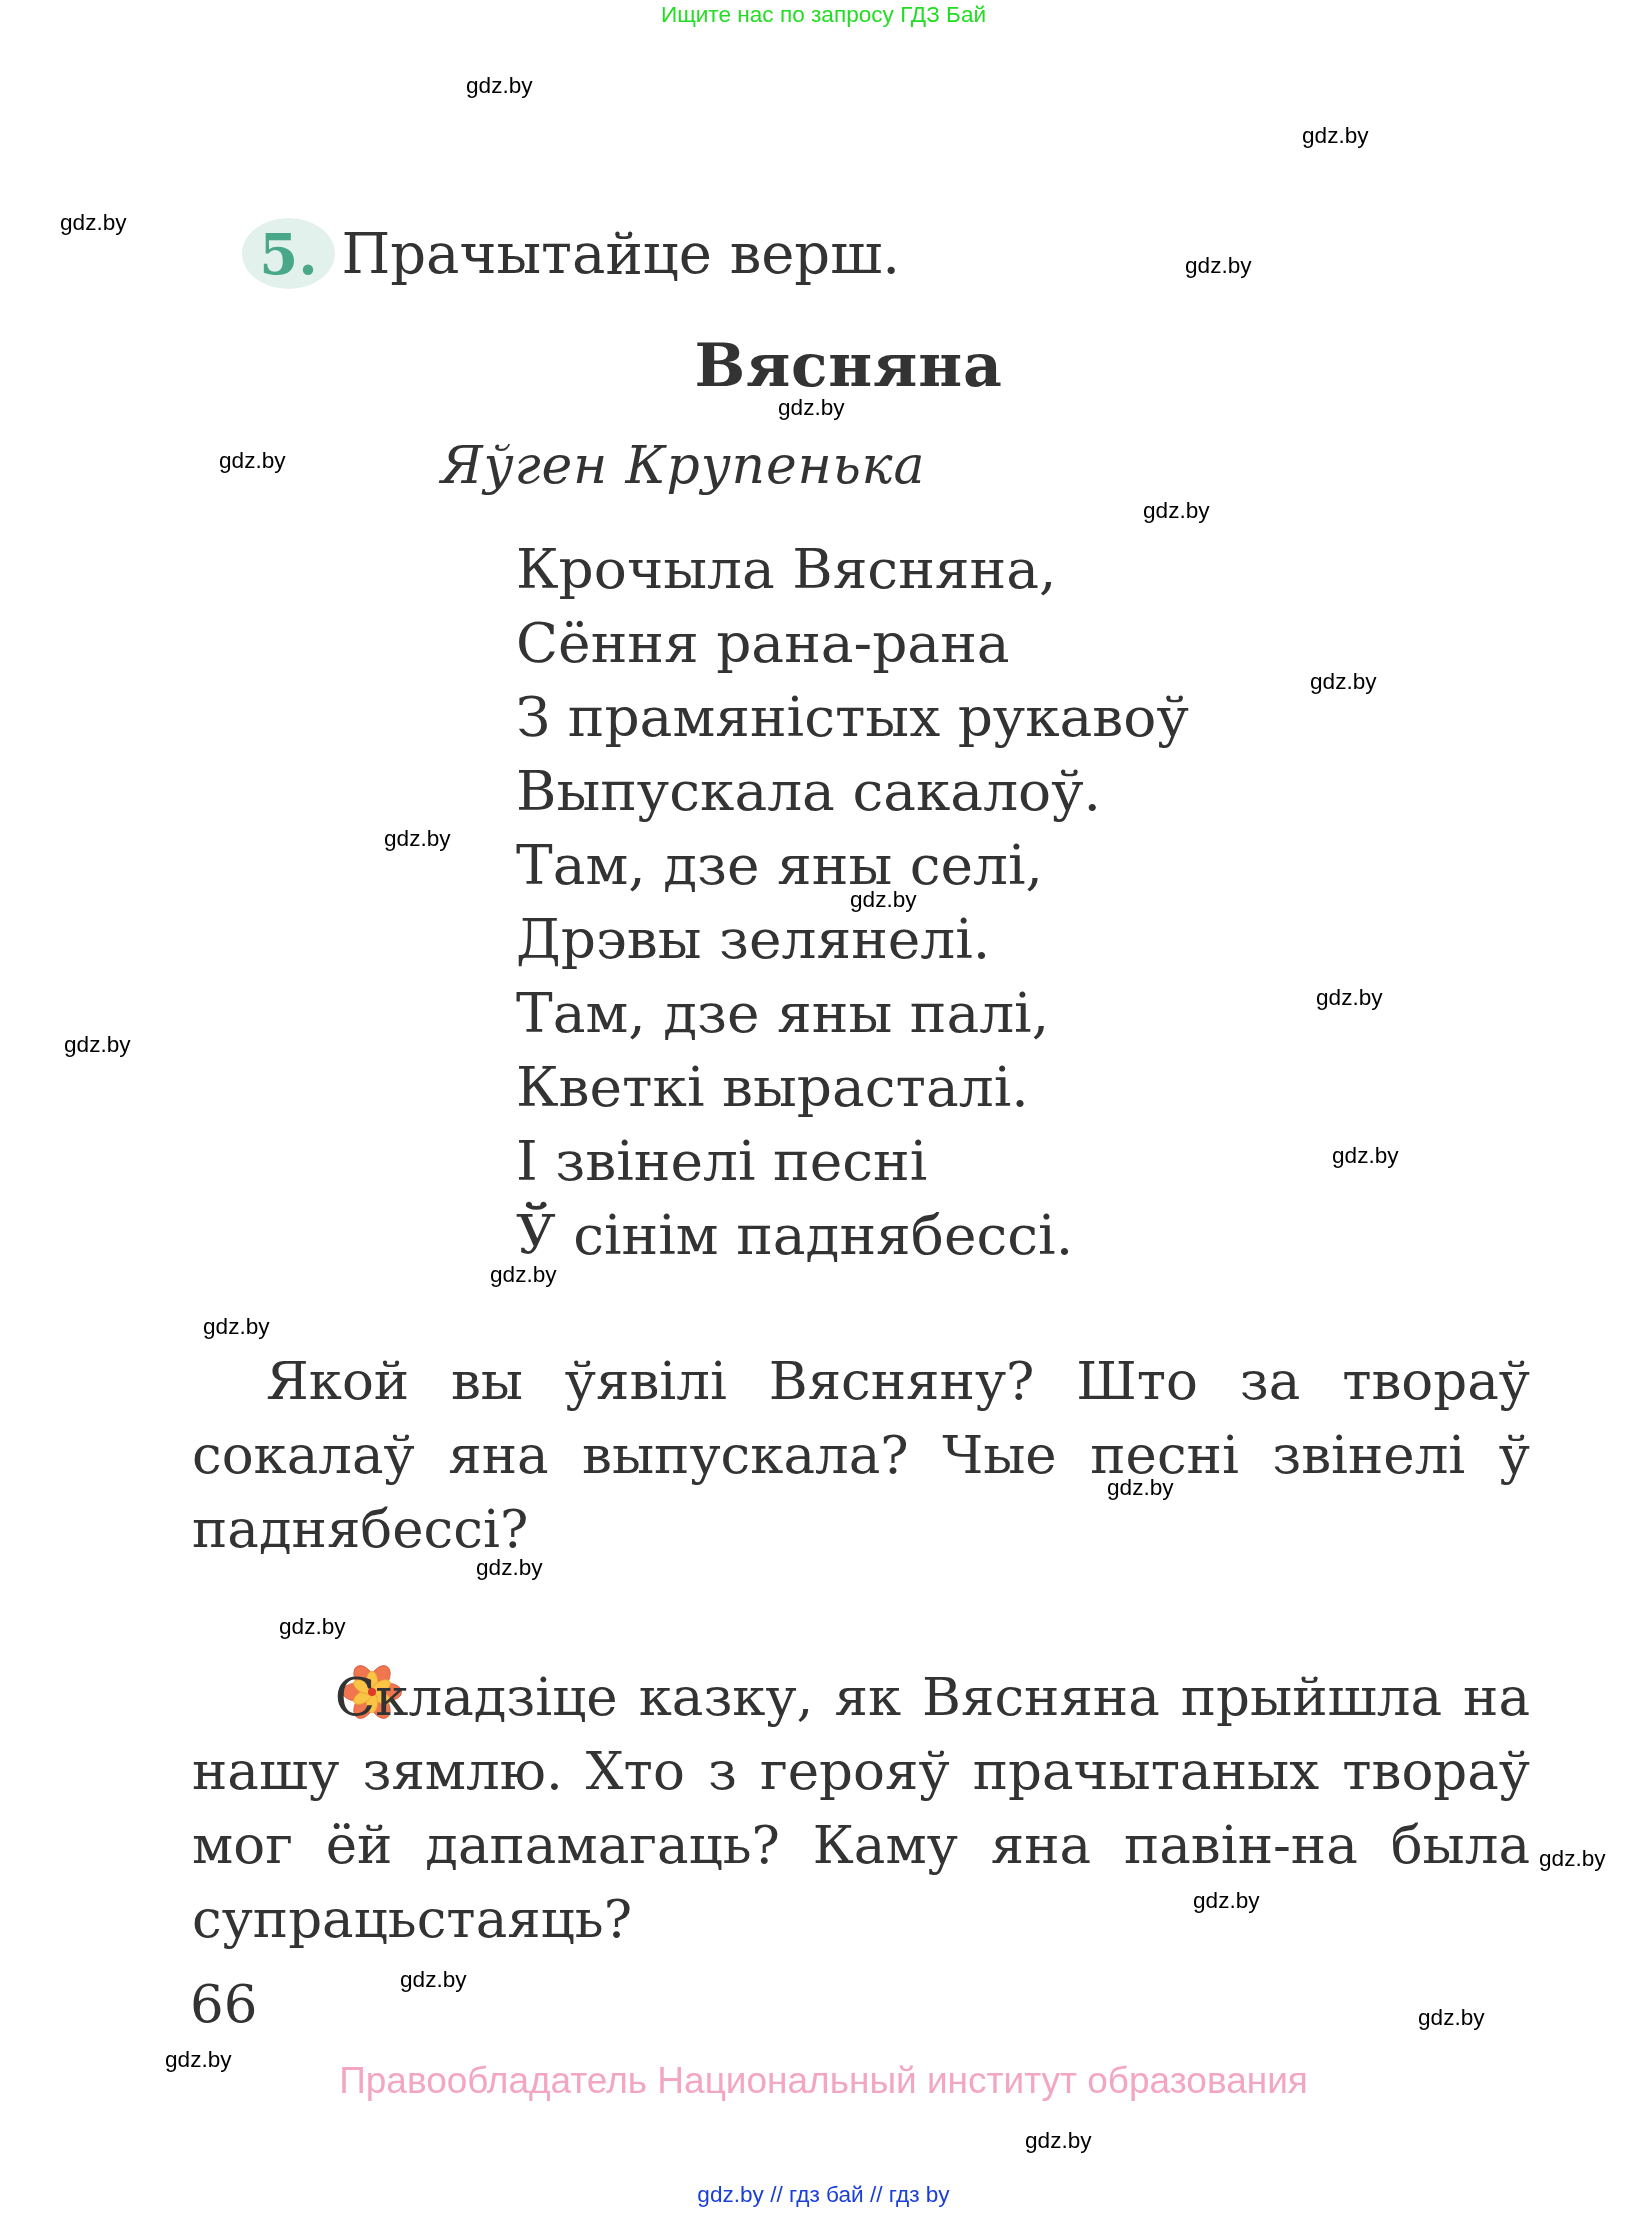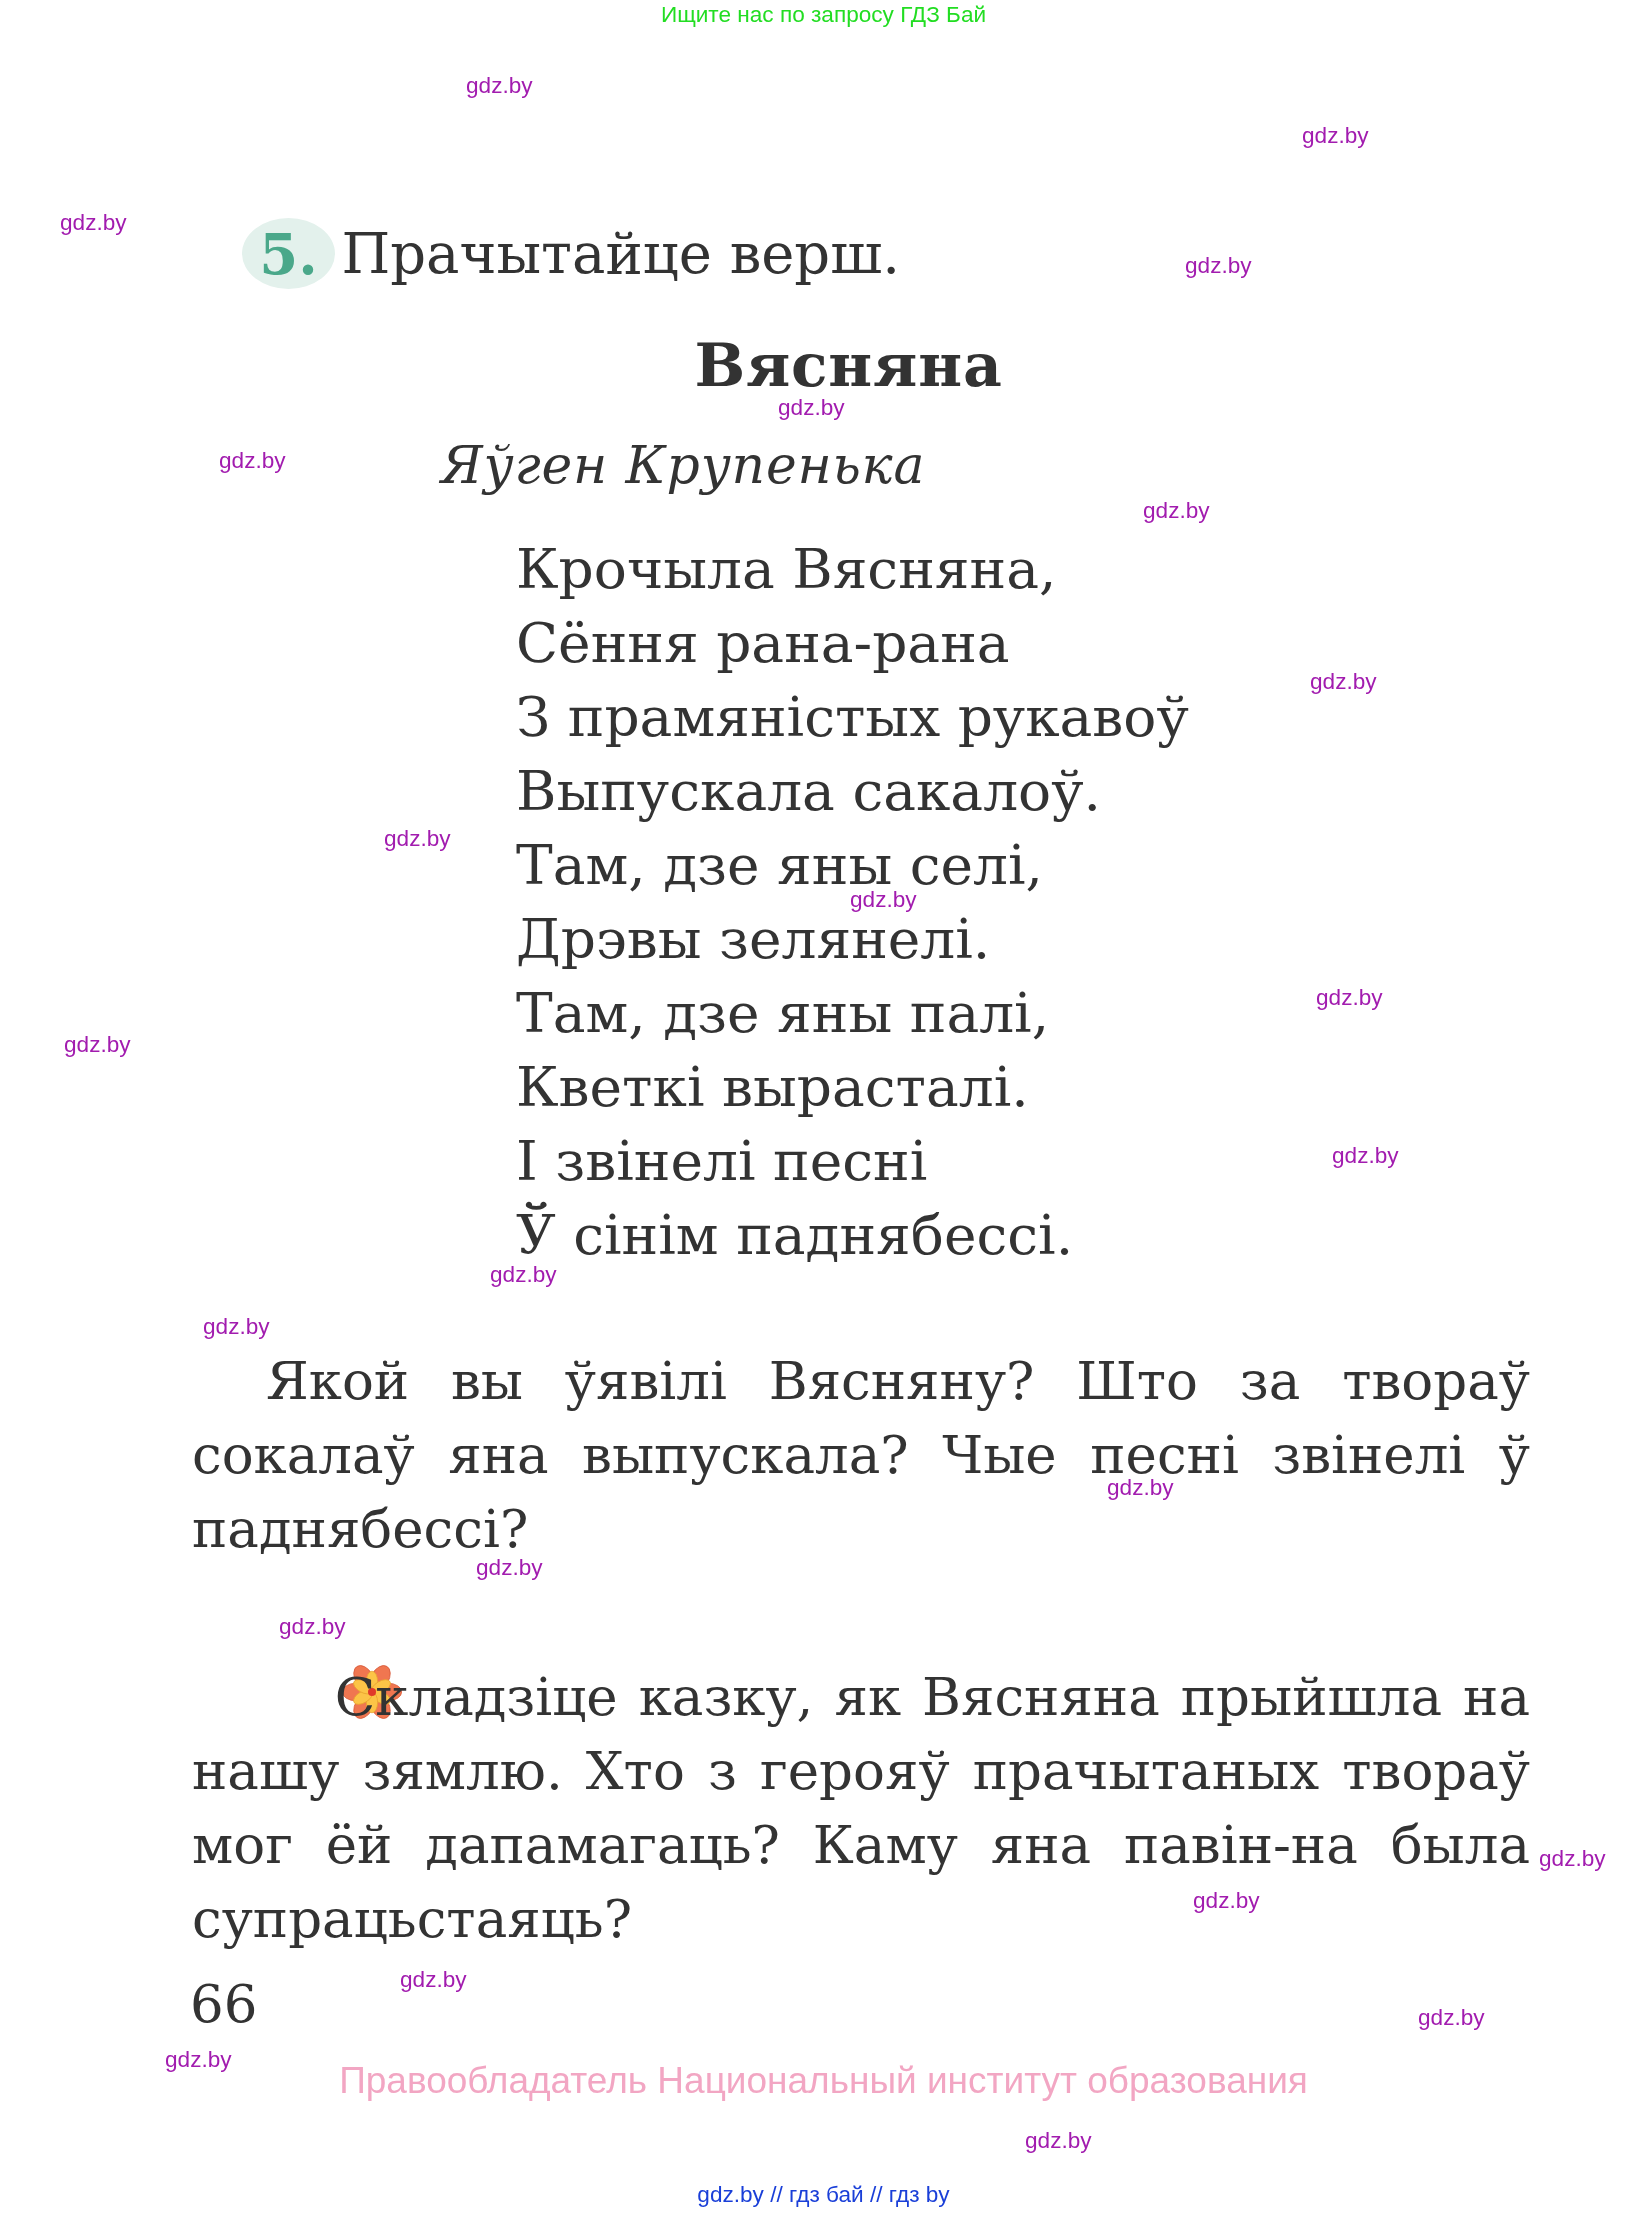--- a/index.html
+++ b/index.html
@@ -1,21 +1,21 @@
 <!DOCTYPE html>
 <html style="font-size:13px"><head>
 <meta charset="utf-8">
 <style>
   html, body { margin: 0; padding: 0; background: #ffffff; }
   body { width: 1647px; height: 2216px; position: relative; overflow: hidden;
          font-family: "DejaVu Serif", serif; color: #333333; }
   .abs { position: absolute; }
   .banner { top: 1.6px; left: 0; width: 1647px; text-align: center;
             font-family: "Liberation Sans", sans-serif; font-size: 22.6px; color: #22dd22; }
-  .wm { font-family: "Liberation Sans", sans-serif; font-size: 22.6px; color: #a21caf; white-space: nowrap; }
+  .wm { font-family: "Liberation Sans", sans-serif; font-size: 22.6px; color: #000000; white-space: nowrap; }
   .task-head { top: 218px; left: 242px; display: flex; align-items: center; }
   .num-badge { width: 93px; height: 71px; border-radius: 50%; background: #e3f1ec;
                display: flex; align-items: center; justify-content: center;
                font-size: 56px; font-weight: bold; color: #4aa88a; margin-right: 6.4px; }
   .task-title { font-size: 56px; color: #333; font-family: "DejaVu Serif", serif; }
   .poem-title { top: 330px; left: 0; width: 1647px; text-align: center;
                 font-size: 60px; font-weight: bold; letter-spacing: 0.8px; margin-left: 25px; }
   .poem-author { top: 435px; left: 0; width: 1366px; text-align: center;
                  font-size: 52px; font-style: italic; letter-spacing: 0.8px; }
   .poem { top: 532px; left: 516px; }

